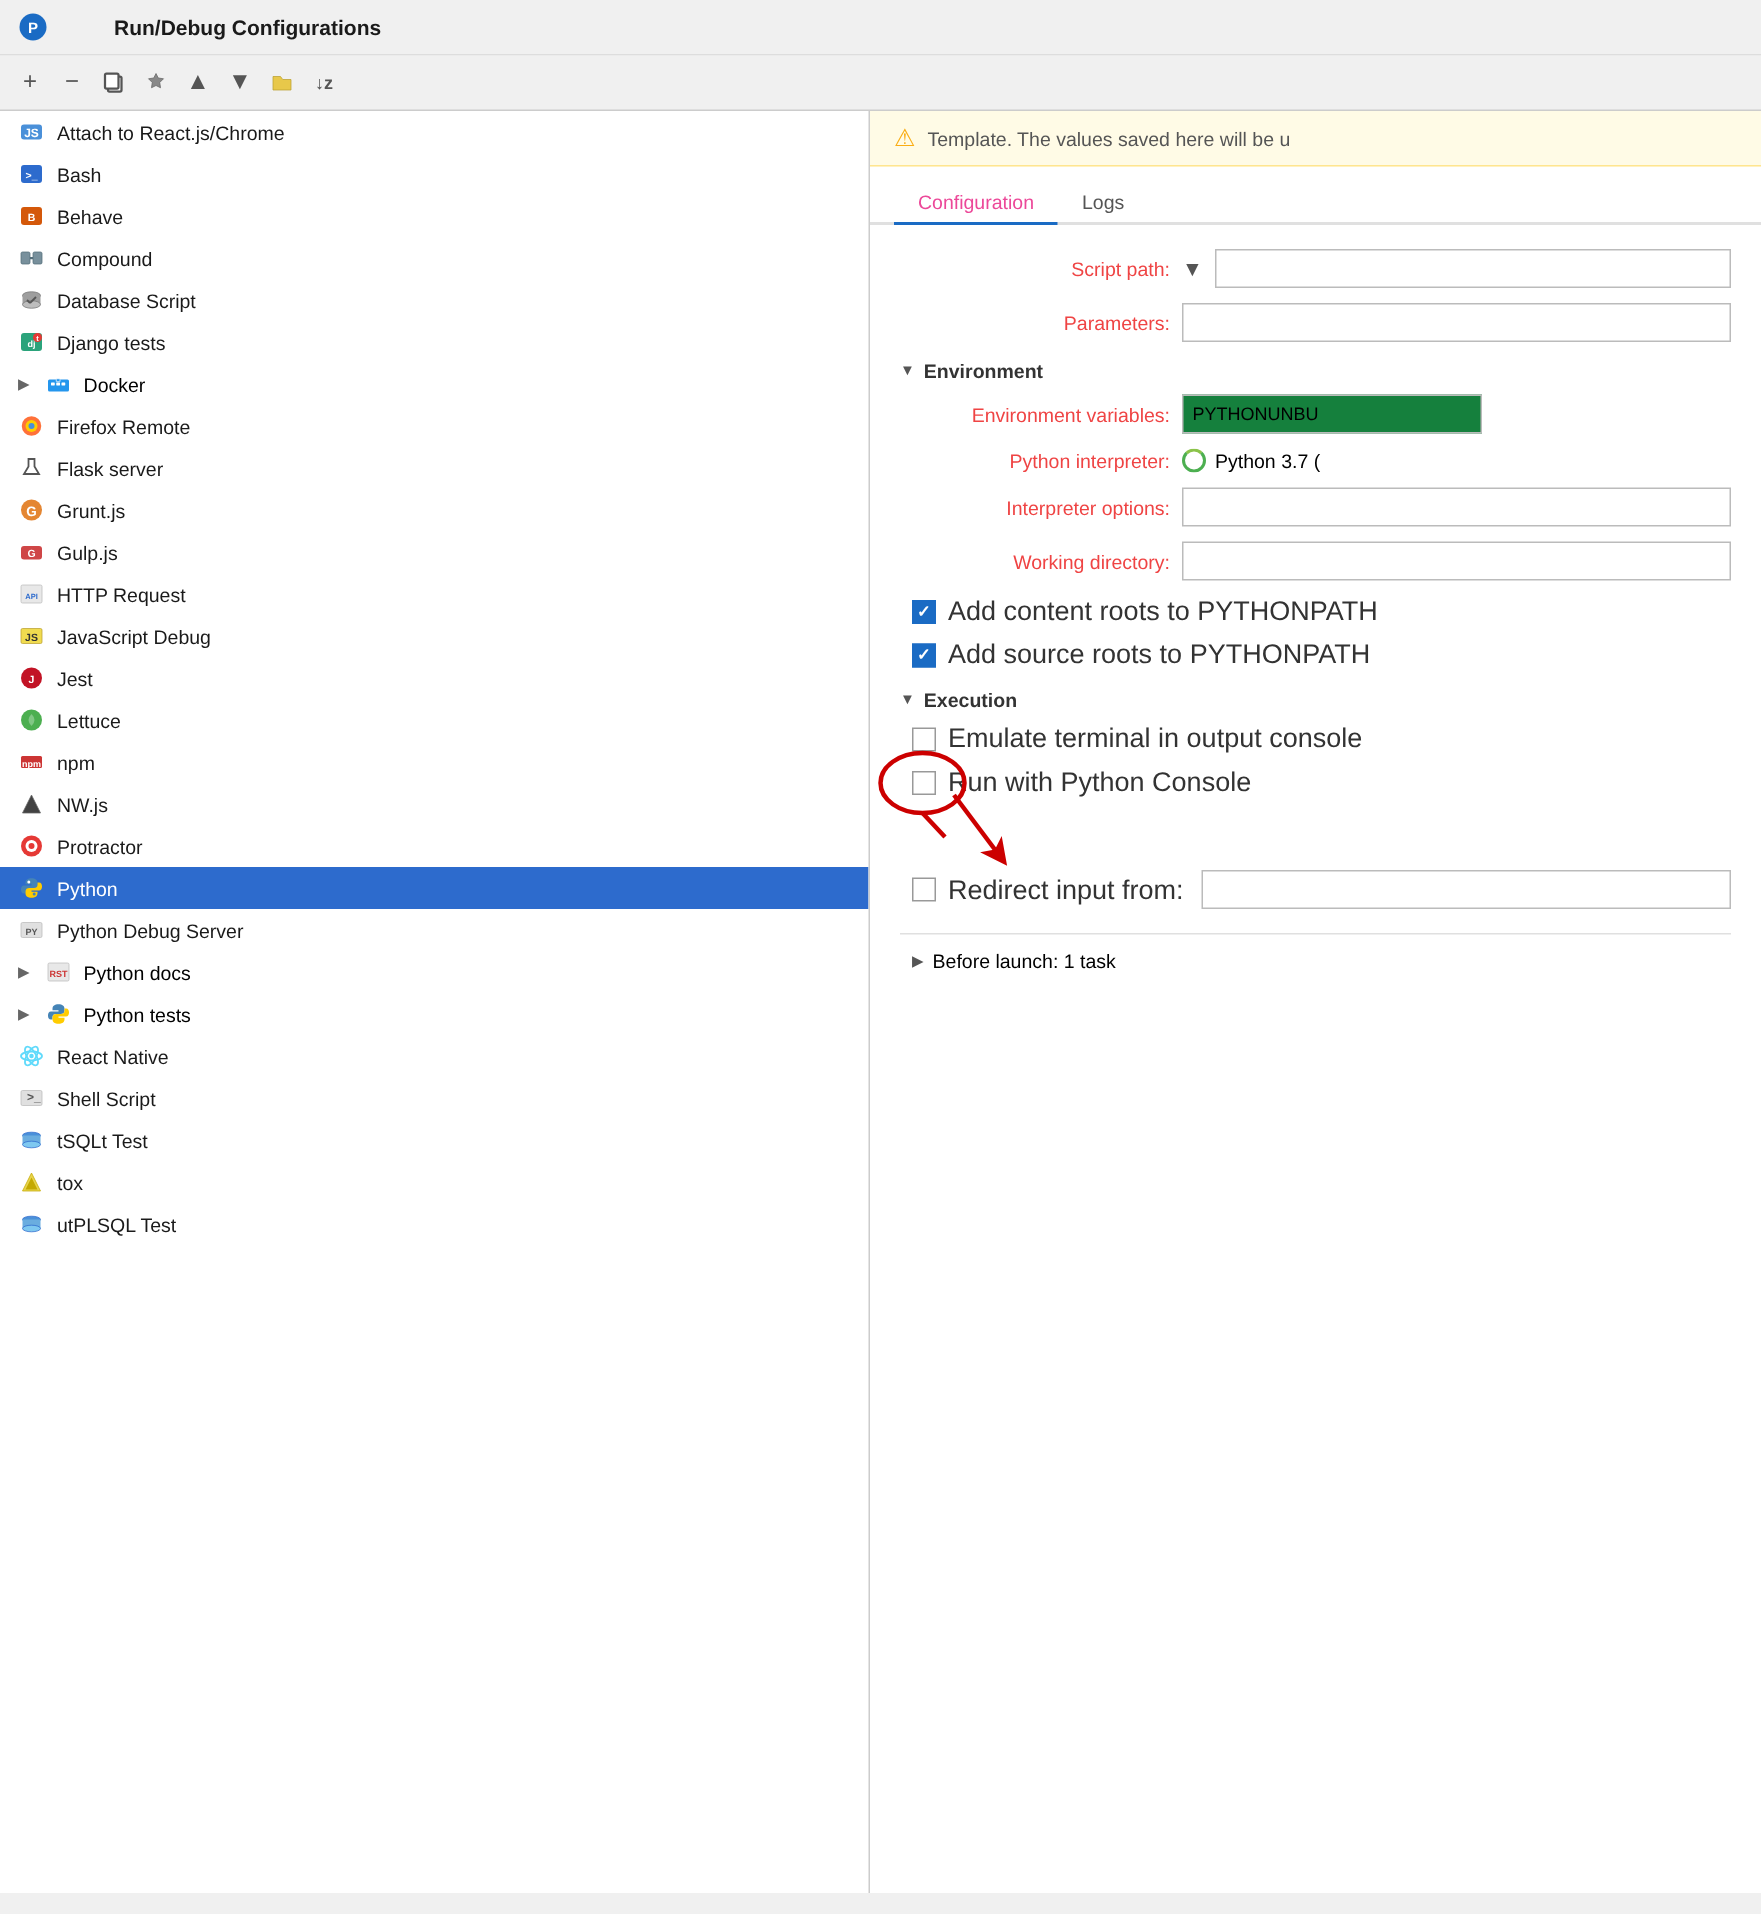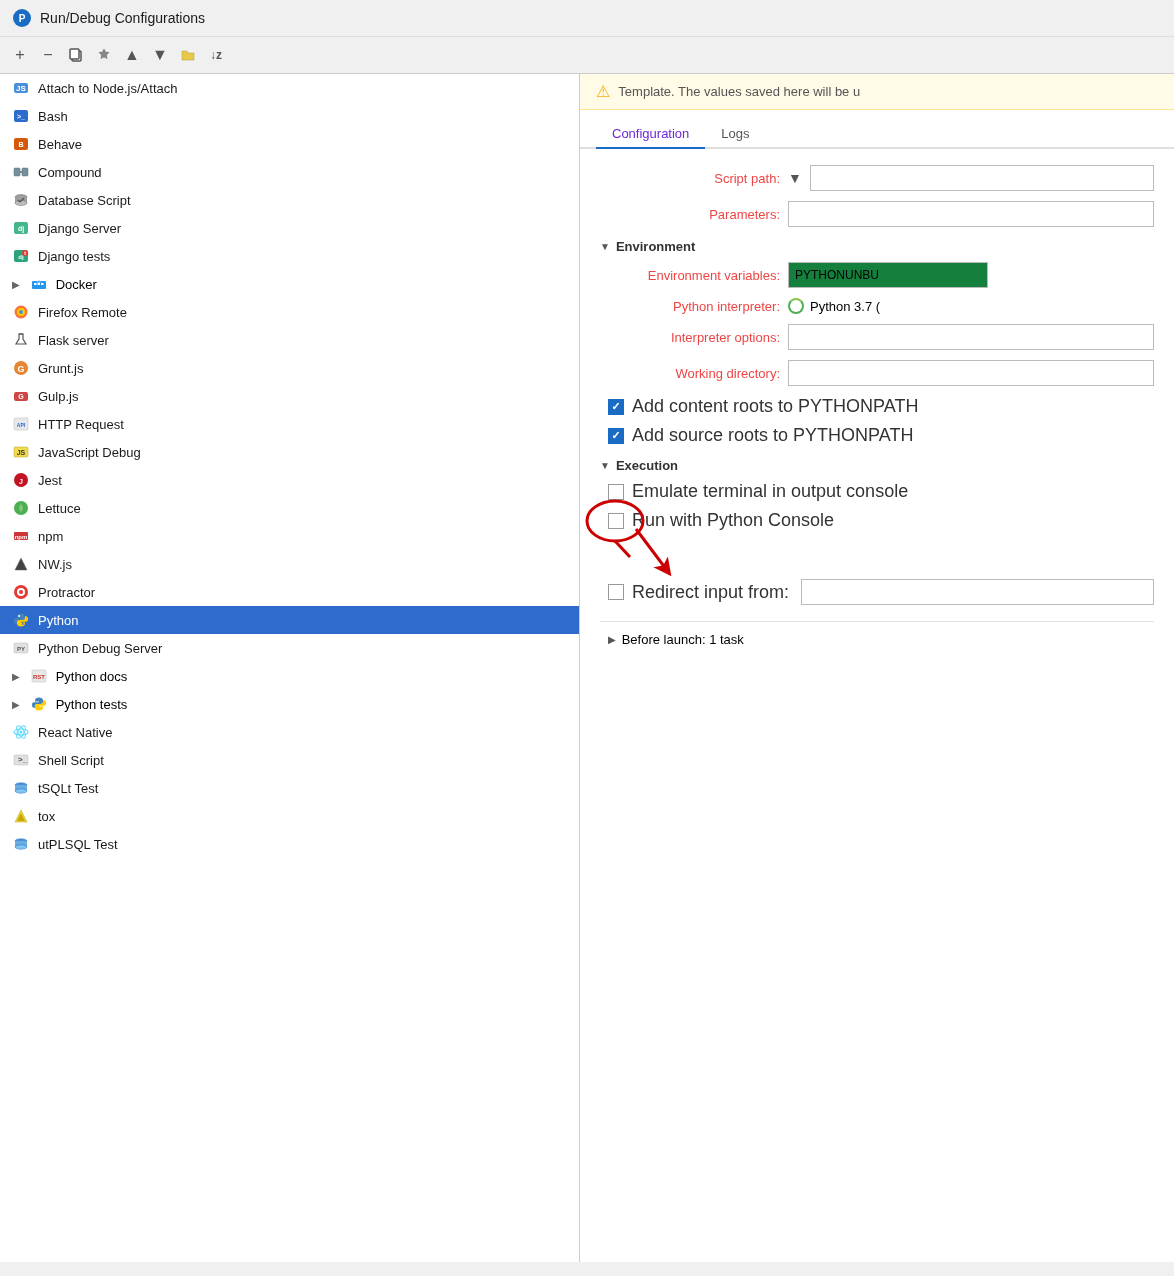--- a/index.html
+++ b/index.html
@@ -20,22 +20,23 @@
       background: #f0f0f0;
       border-bottom: 1px solid #ddd;
       gap: 8px;
     }
     .title-bar-icon {
       width: 20px;
       height: 20px;
     }
     .title-bar-text {
       font-size: 14px;
-      font-weight: 400;
+      font-weight: 700;
       color: #1a1a1a;
+      margin-left: 36px;
     }
 
     
     .toolbar {
       display: flex;
       align-items: center;
       padding: 6px 8px;
       background: #f0f0f0;
       gap: 4px;
       border-bottom: 1px solid #ccc;
@@ -131,21 +132,21 @@
     }
     .tab {
       padding: 8px 16px 6px;
       cursor: pointer;
       font-size: 13px;
       color: #555;
       border-bottom: 2px solid transparent;
       margin-bottom: -2px;
     }
     .tab.active {
-      color: #6d28d9;
+      color: #ec4899;
       border-bottom: 2px solid #1a6bc4;
       font-weight: 500;
     }
 
     
     .config-content {
       padding: 16px 20px;
     }
     .form-row {
       display: flex;
@@ -299,21 +300,21 @@
 
   <div class="left-panel">
 
     <div class="list-item">
       <span class="item-icon">
         <svg width="16" height="16" viewBox="0 0 16 16">
           <rect x="1" y="3" width="14" height="10" rx="2" fill="#4a90d9"></rect>
           <text x="8" y="11" text-anchor="middle" fill="white" font-size="8" font-weight="bold">JS</text>
         </svg>
       </span>
-      <span class="item-label">Attach to Node.js/Attach</span>
+      <span class="item-label">Attach to React.js/Chrome</span>
     </div>
 
     <div class="list-item">
       <span class="item-icon">
         <svg width="16" height="16" viewBox="0 0 16 16">
           <rect x="1" y="2" width="14" height="12" rx="2" fill="#2d6bcd"></rect>
           <text x="8" y="11" text-anchor="middle" fill="white" font-size="7" font-weight="bold">&gt;_</text>
         </svg>
       </span>
       <span class="item-label">Bash</span>
@@ -346,29 +347,20 @@
           <ellipse cx="8" cy="5" rx="6" ry="2.5" fill="#9e9e9e" stroke="#757575" stroke-width="0.5"></ellipse>
           <rect x="2" y="5" width="12" height="6" fill="#9e9e9e"></rect>
           <ellipse cx="8" cy="11" rx="6" ry="2.5" fill="#bdbdbd" stroke="#757575" stroke-width="0.5"></ellipse>
           <line x1="5" y1="8" x2="7" y2="10" stroke="#555" stroke-width="1.2"></line>
           <line x1="7" y1="10" x2="11" y2="6" stroke="#555" stroke-width="1.2"></line>
         </svg>
       </span>
       <span class="item-label">Database Script</span>
     </div>
 
-    <div class="list-item">
-      <span class="item-icon">
-        <svg width="16" height="16" viewBox="0 0 16 16">
-          <rect x="1" y="2" width="14" height="12" rx="2" fill="#44b78b"></rect>
-          <text x="8" y="11" text-anchor="middle" fill="white" font-size="7" font-weight="bold">dj</text>
-        </svg>
-      </span>
-      <span class="item-label">Django Server</span>
-    </div>
 
     <div class="list-item">
       <span class="item-icon">
         <svg width="16" height="16" viewBox="0 0 16 16">
           <rect x="1" y="2" width="14" height="12" rx="2" fill="#2ba37b"></rect>
           <text x="8" y="11" text-anchor="middle" fill="white" font-size="6" font-weight="bold">dj</text>
           <circle cx="12" cy="5" r="3" fill="#e53935"></circle>
           <text x="12" y="7" text-anchor="middle" fill="white" font-size="5" font-weight="bold">t</text>
         </svg>
       </span>

